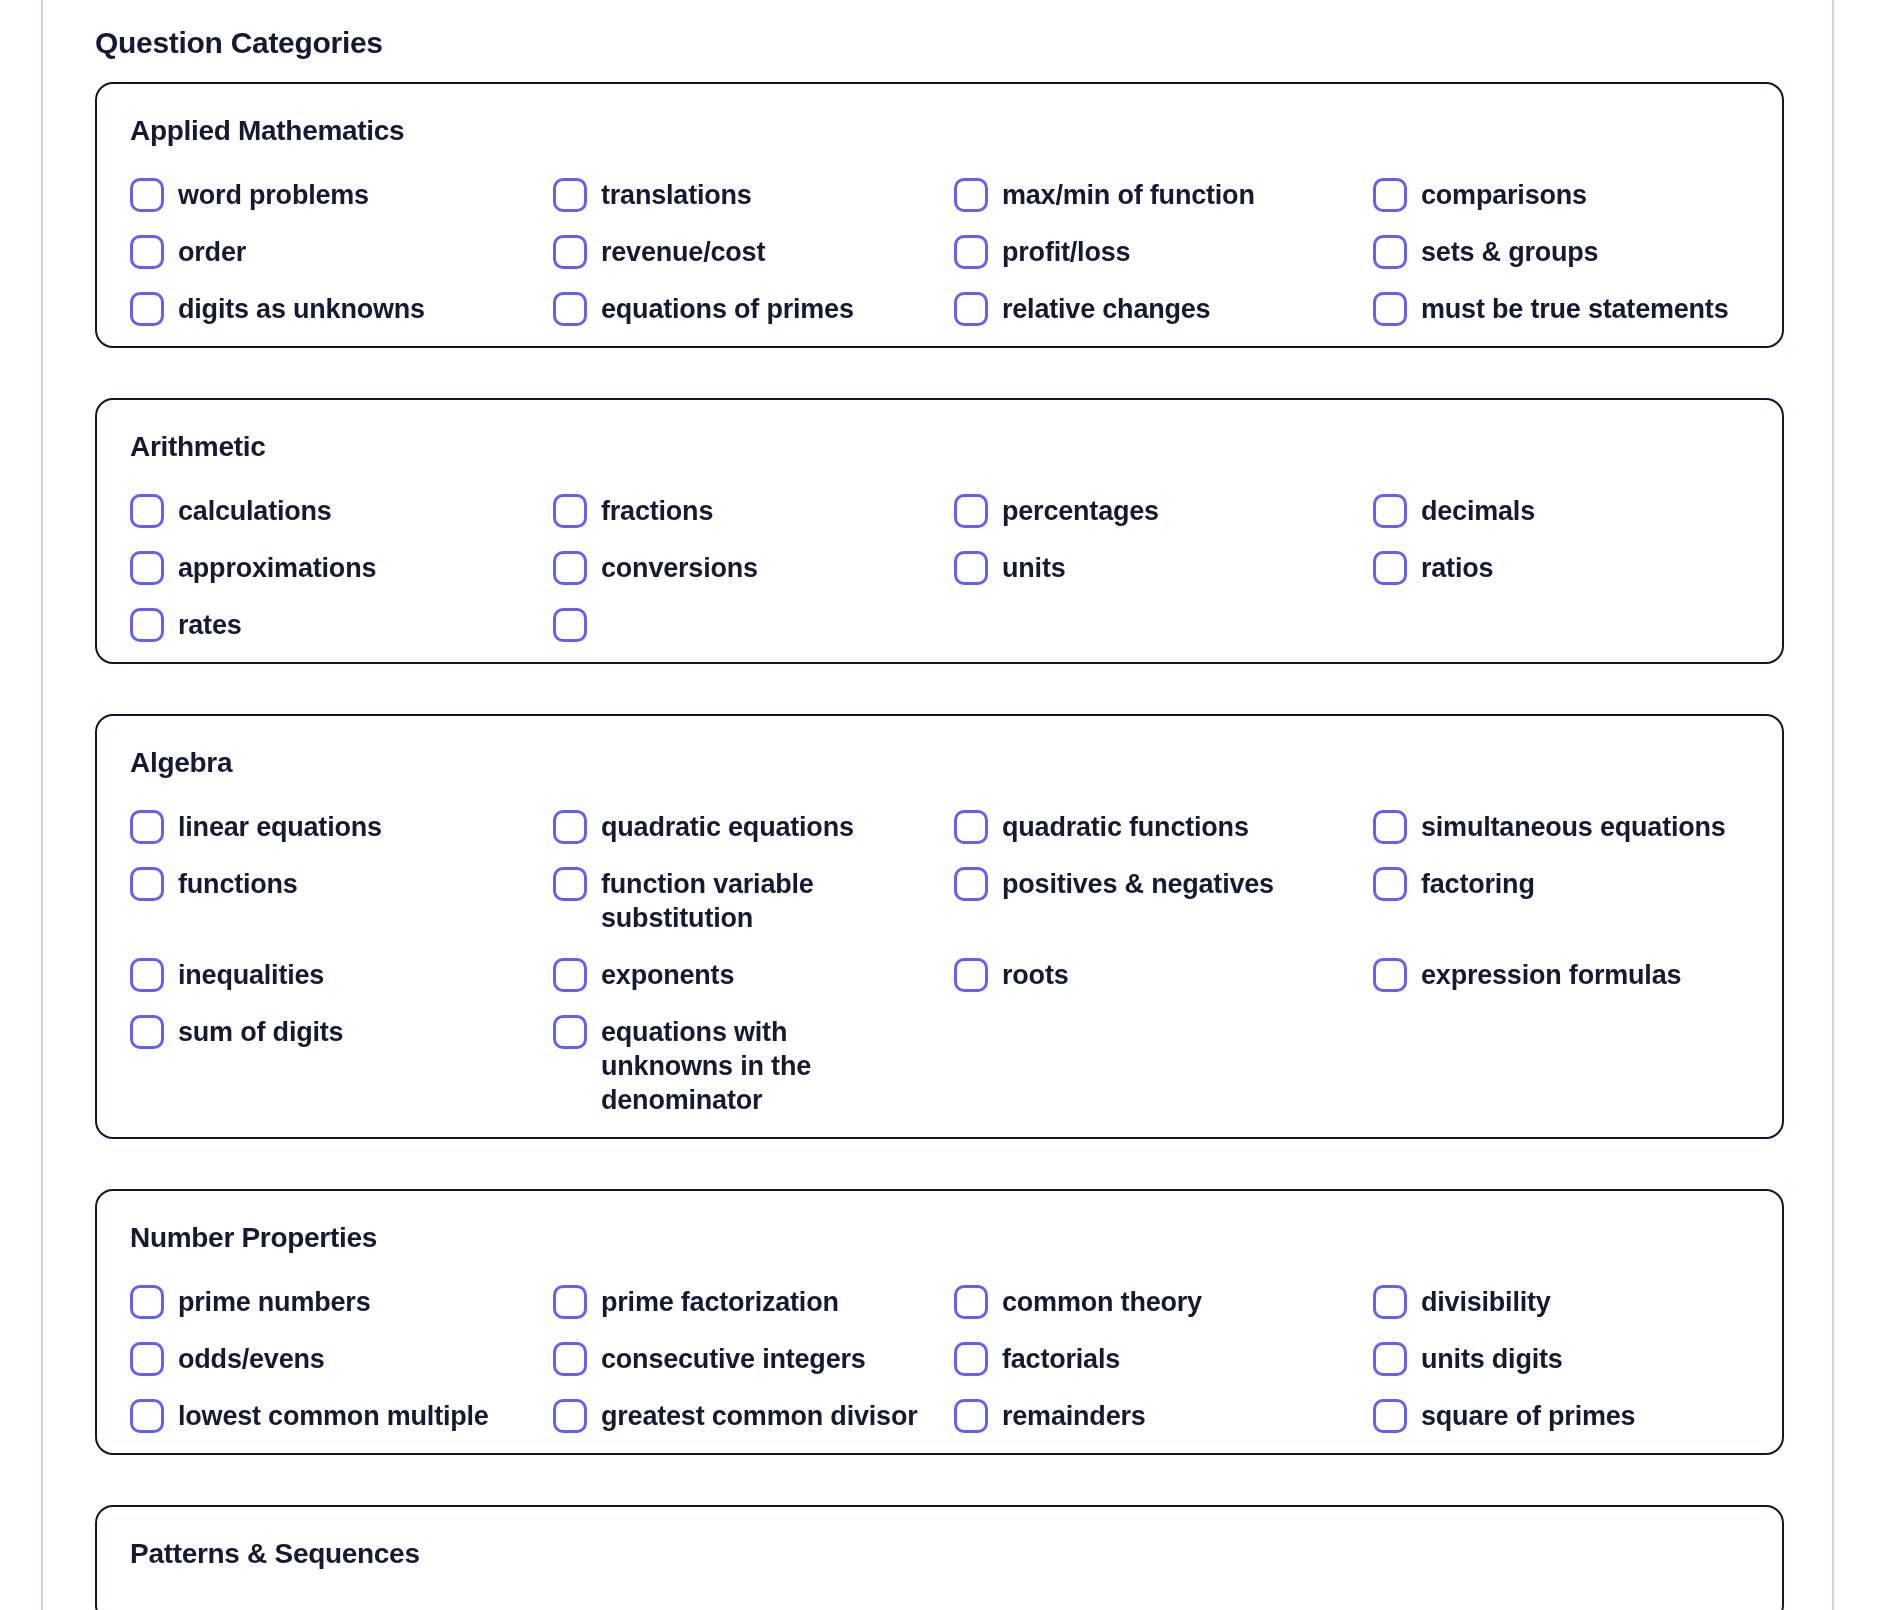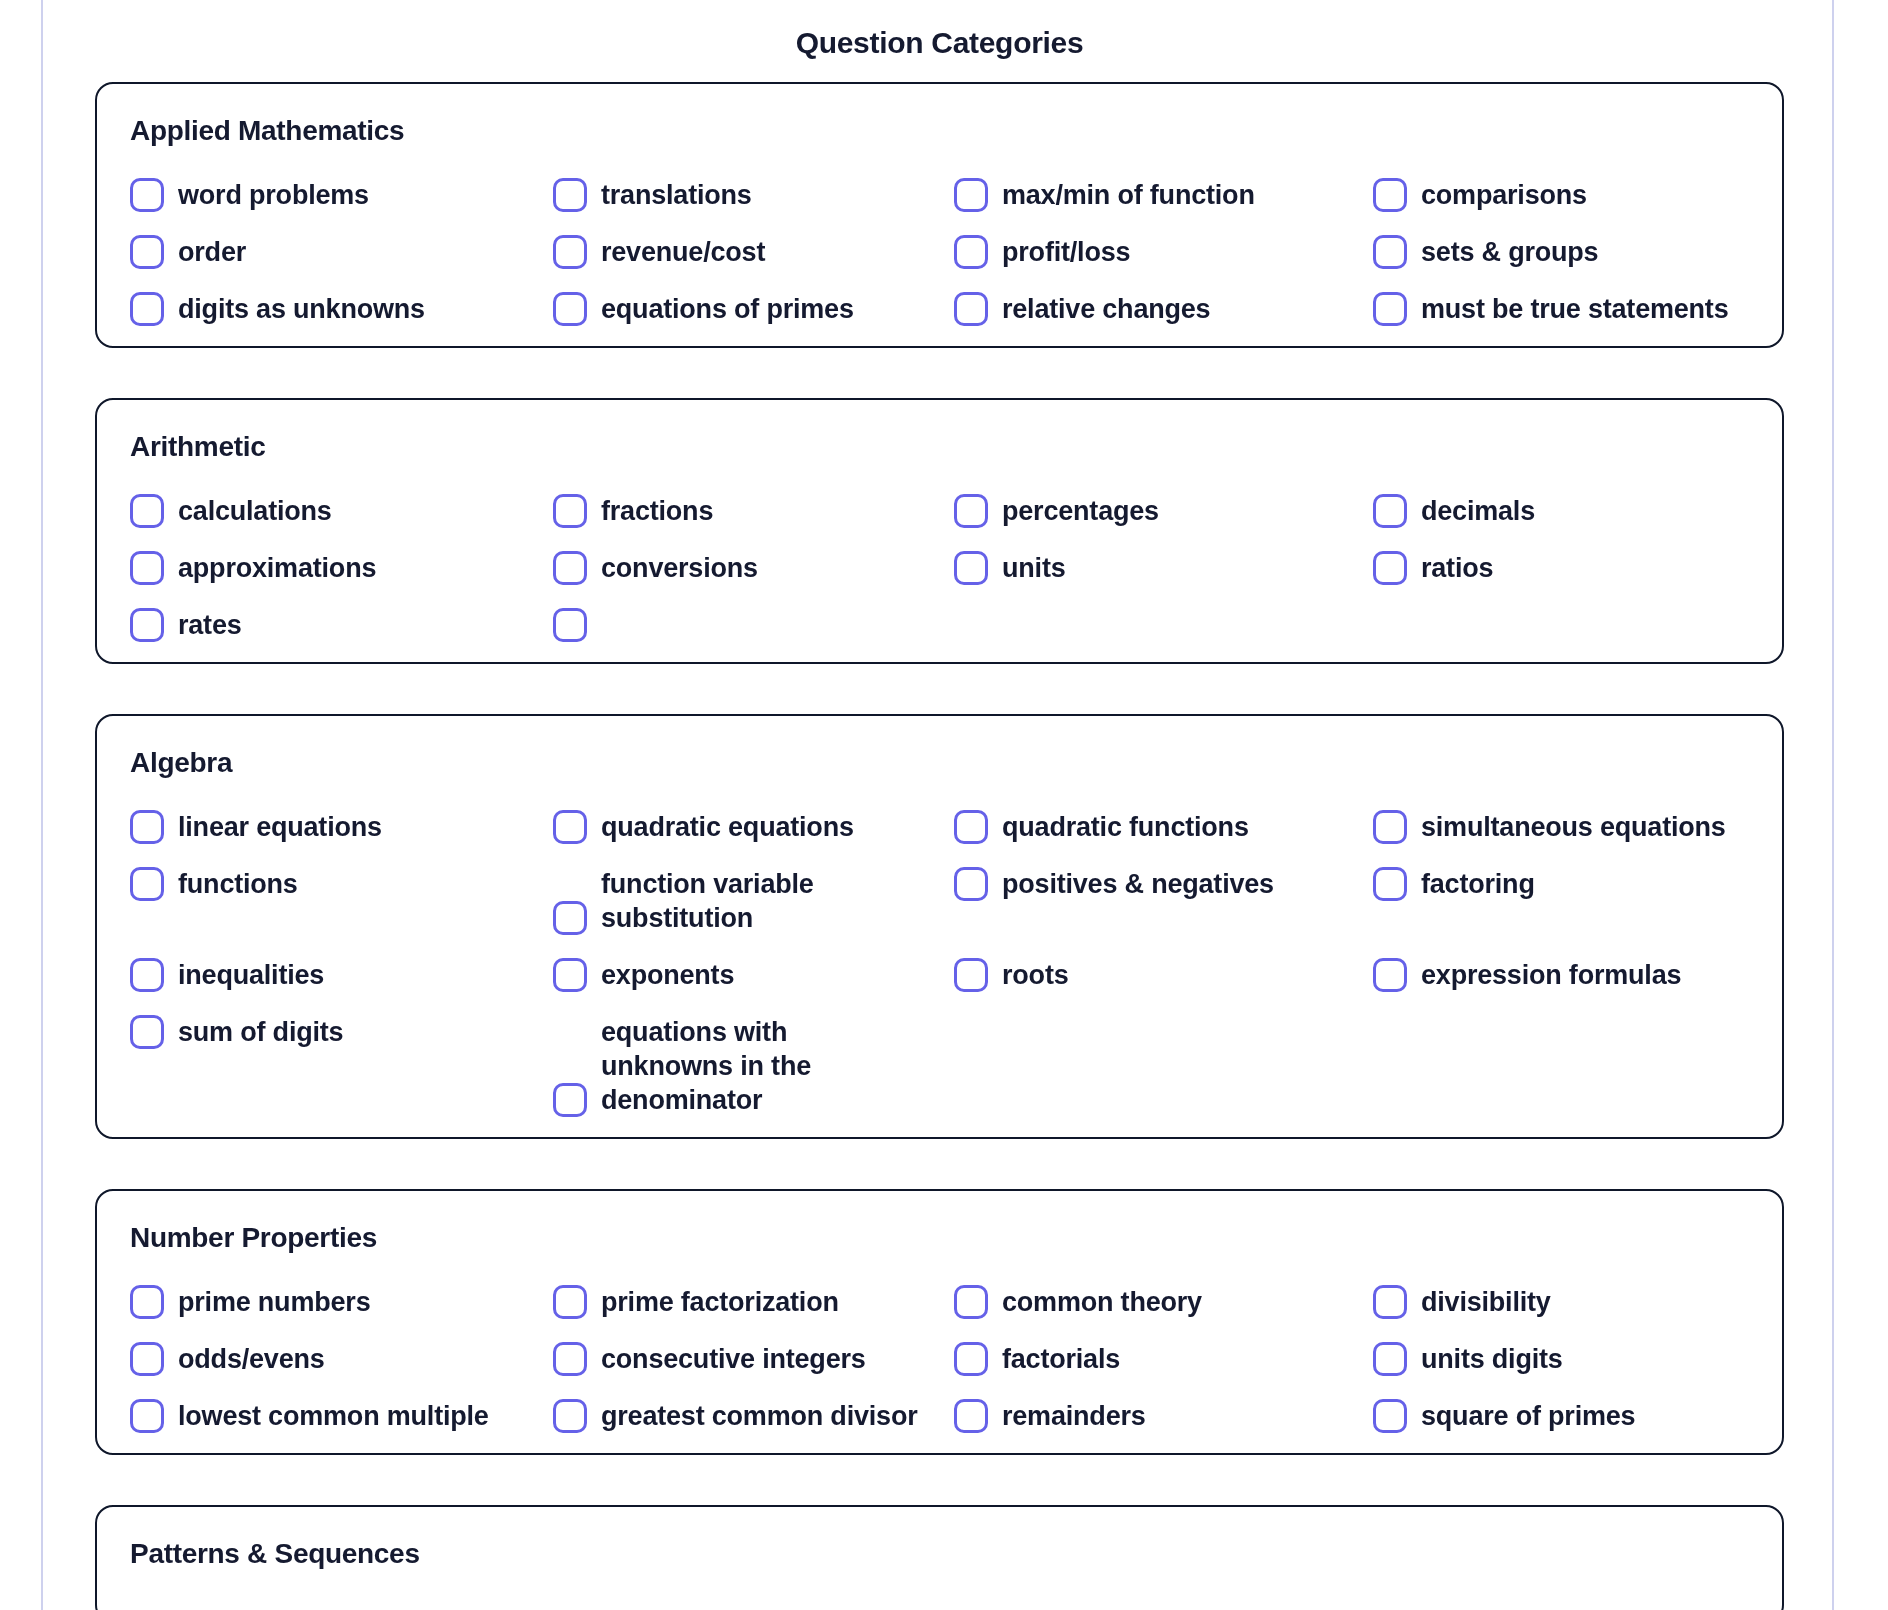--- a/index.html
+++ b/index.html
@@ -24,21 +24,20 @@
     padding: 24px 48px 40px 52px;
     background: #ffffff;
   }
   .page-title {
     font-size: 30px;
     line-height: 38px;
     font-weight: 700;
     letter-spacing: -0.3px;
     margin: 0 0 20px 0;
     color: #151a30;
-    text-align: center;
   }
   .card {
     box-sizing: border-box;
     background: #ffffff;
     border: 2px solid #0f172a;
     border-radius: 18px;
     padding: 30px 33px 20px 33px;
     margin-bottom: 50px;
   }
   .card-title {
@@ -50,21 +49,21 @@
     color: #151a30;
   }
   .grid {
     display: grid;
     grid-template-columns: 423px 401px 419px 1fr;
     row-gap: 23px;
     align-items: start;
   }
   .item {
     display: flex;
-    align-items: flex-end;
+    align-items: flex-start;
     cursor: pointer;
   }
   .cb {
     appearance: none;
     -webkit-appearance: none;
     box-sizing: border-box;
     width: 34px;
     height: 34px;
     border: 3px solid #6561e8;
     border-radius: 10px;

